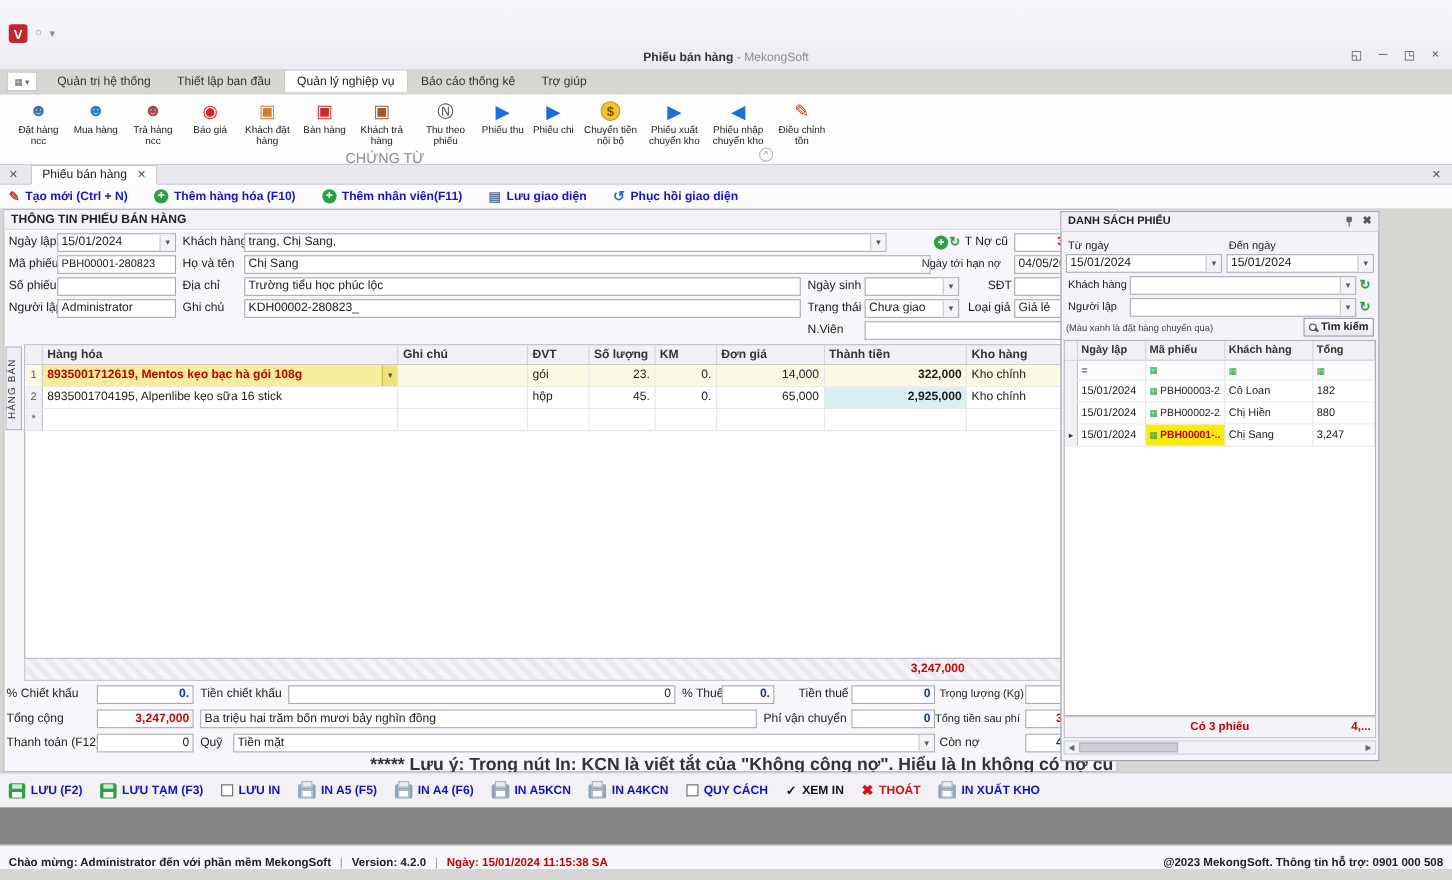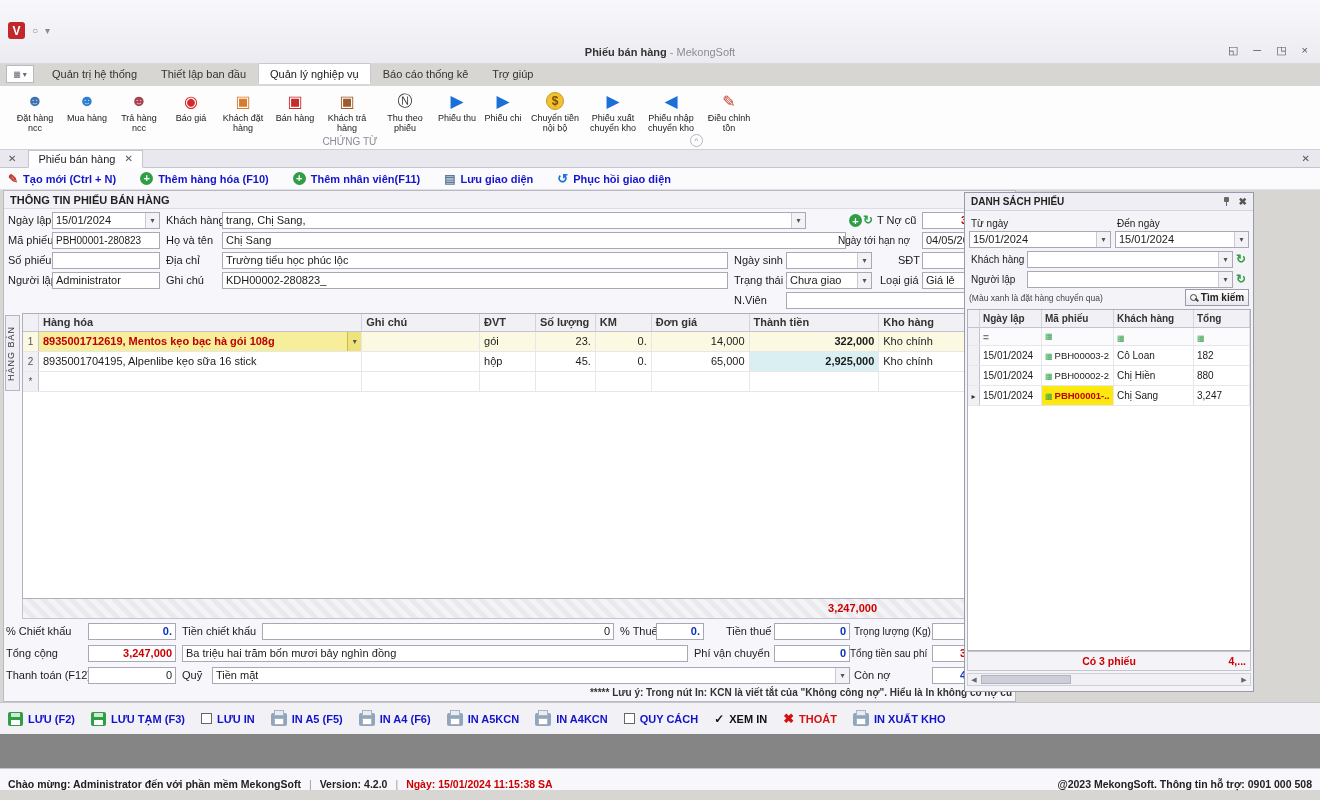--- a/index.html
+++ b/index.html
@@ -29,21 +29,21 @@
 .tool{min-width:46px;max-width:58px;padding:1px 3px;display:flex;flex-direction:column;align-items:center;cursor:pointer}
 .tool-ic{height:24px;display:flex;align-items:center;justify-content:center;font-size:16px}
 .tool-lb{font-size:9px;line-height:10px;text-align:center;color:#222}
 .tool:nth-child(1) .g{color:#3f72af}.tool:nth-child(2) .g{color:#2d7dd2}.tool:nth-child(3) .g{color:#a64452}
 .tool:nth-child(4) .g{color:#d62828}.tool:nth-child(5) .g{color:#d97b29}.tool:nth-child(6) .g{color:#c92a2a}
 .tool:nth-child(7) .g{color:#a05a2c}.tool:nth-child(8) .g{color:#444;font-size:15px}
 .tool:nth-child(9) .g,.tool:nth-child(10) .g,.tool:nth-child(12) .g,.tool:nth-child(13) .g{color:#1b6fd8;font-size:17px}
 .tool:nth-child(11) .g{background:#f2c230;color:#7a4e00;width:18px;height:18px;border-radius:50%;
   border:1px solid #c79a1e;display:flex;align-items:center;justify-content:center;font-size:12px;font-weight:bold}
 .tool:nth-child(14) .g{color:#c0392b}
-.grouplb{position:absolute;left:6px;top:50px;width:688px;text-align:center;font-size:10px;color:#8a8a95}
+.grouplb{position:absolute;left:6px;top:50px;width:688px;text-align:center;font-size:13px;color:#8a8a95}
 .launcher{position:absolute;left:690px;top:48px;width:13px;height:13px;border:1px solid #b5b5c0;border-radius:50%;
   color:#8a8a95;font-size:8px;display:flex;align-items:center;justify-content:center}
 .launcher::after{content:"^"}
 
 .dtabs{position:absolute;left:0;top:150px;width:1320px;height:18px;background:#e9e8ef;
   border-bottom:1px solid #c6c5cf;display:flex;align-items:center}
 .xmark{color:#555;font-size:10px;cursor:pointer}
 .dtabs .xl{margin-left:8px}
 .dtab{margin-left:12px;height:18px;background:#fff;border:1px solid #c6c5cf;border-bottom-color:#fff;
   display:flex;align-items:center;gap:9px;padding:0 9px}
@@ -94,21 +94,21 @@
 .sel-row .g-c{background:#fcf9e3}
 .cell-yellow{background:#f6ee9b !important;display:flex;padding:0;position:relative}
 .cell-yellow .cv{flex:1;padding:0 4px;color:#c00000;font-weight:bold;overflow:hidden;white-space:nowrap;line-height:19px}
 .dda2{width:14px;border-left:1px solid #c9b84a;background:#efe27a;display:flex;align-items:center;justify-content:center;font-size:8px;color:#555}
 .dda2::after{content:"▾"}
 .cell-cyan{background:#d9eff1 !important;font-weight:bold}
 .boldc{font-weight:bold}
 .total-row{position:absolute;left:18px;top:408px;width:992px;height:20px;border:1px solid #c5c4ce;border-top:none;
   background:repeating-linear-gradient(45deg,#f4f4f6 0 5px,#e9e9ee 5px 10px)}
 .total-val{position:absolute;left:728px;top:0;width:126px;text-align:right;line-height:19px;color:#cc0000;font-weight:bold}
-.note{position:absolute;right:3px;top:496px;font-size:10px;font-weight:bold;color:#333;white-space:nowrap}
+.note{position:absolute;right:3px;top:496px;font-size:16px;font-weight:bold;color:#333;white-space:nowrap}
 
 .rpanel{position:absolute;left:964px;top:192px;width:290px;height:500px;border:1px solid #9a9aa8;background:#f4f3f8}
 .rp-title{height:18px;line-height:18px;padding-left:6px;font-weight:bold;font-size:10px;color:#222;
   background:#efeef4;border-bottom:1px solid #d5d4de;position:relative}
 .pin{position:absolute;right:22px;top:4px;width:9px;height:10px;cursor:pointer}
 .pin::before{content:"";position:absolute;left:2px;top:0;width:5px;height:5px;background:#666;border-radius:1px}
 .pin::after{content:"";position:absolute;left:4px;top:5px;width:1px;height:4px;background:#666}
 .rp-x{position:absolute;right:6px;top:0;color:#555;font-size:10px;cursor:pointer}
 .rp-search{position:absolute;left:220px;top:96px;width:64px;height:17px;border:1px solid #9a9aa8;
   background:linear-gradient(#fff,#e8e8ef);display:flex;align-items:center;justify-content:center;gap:4px;

